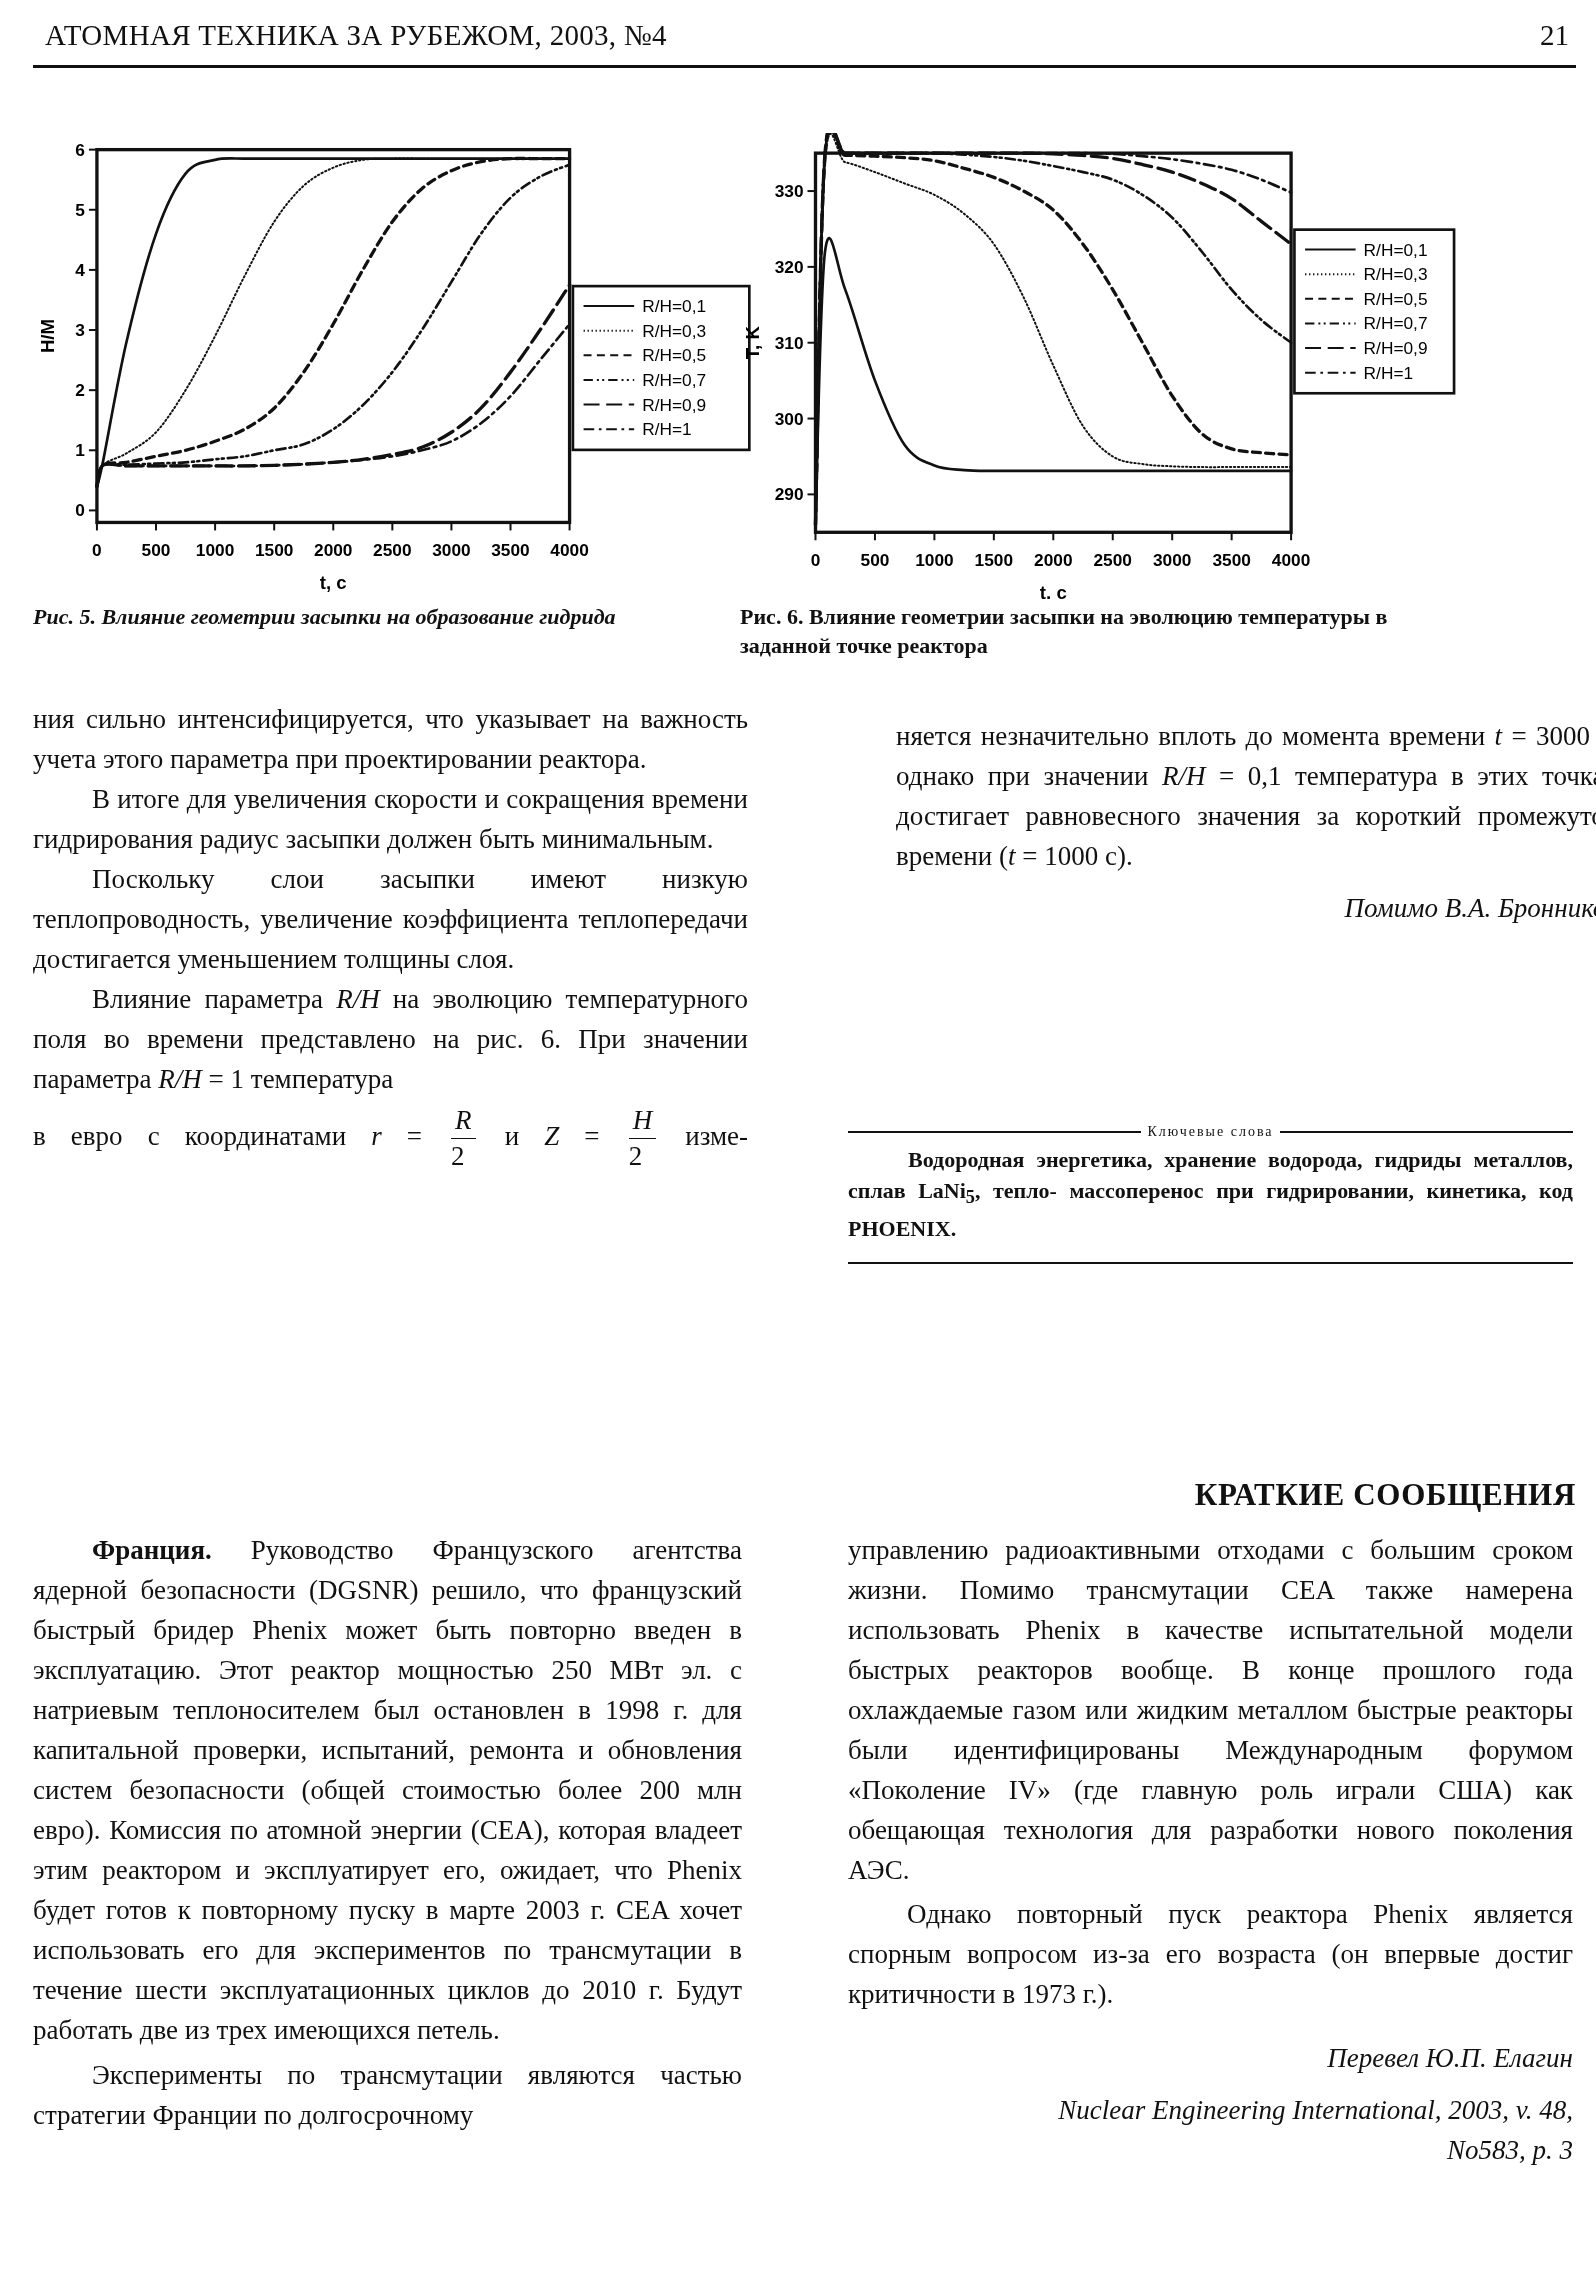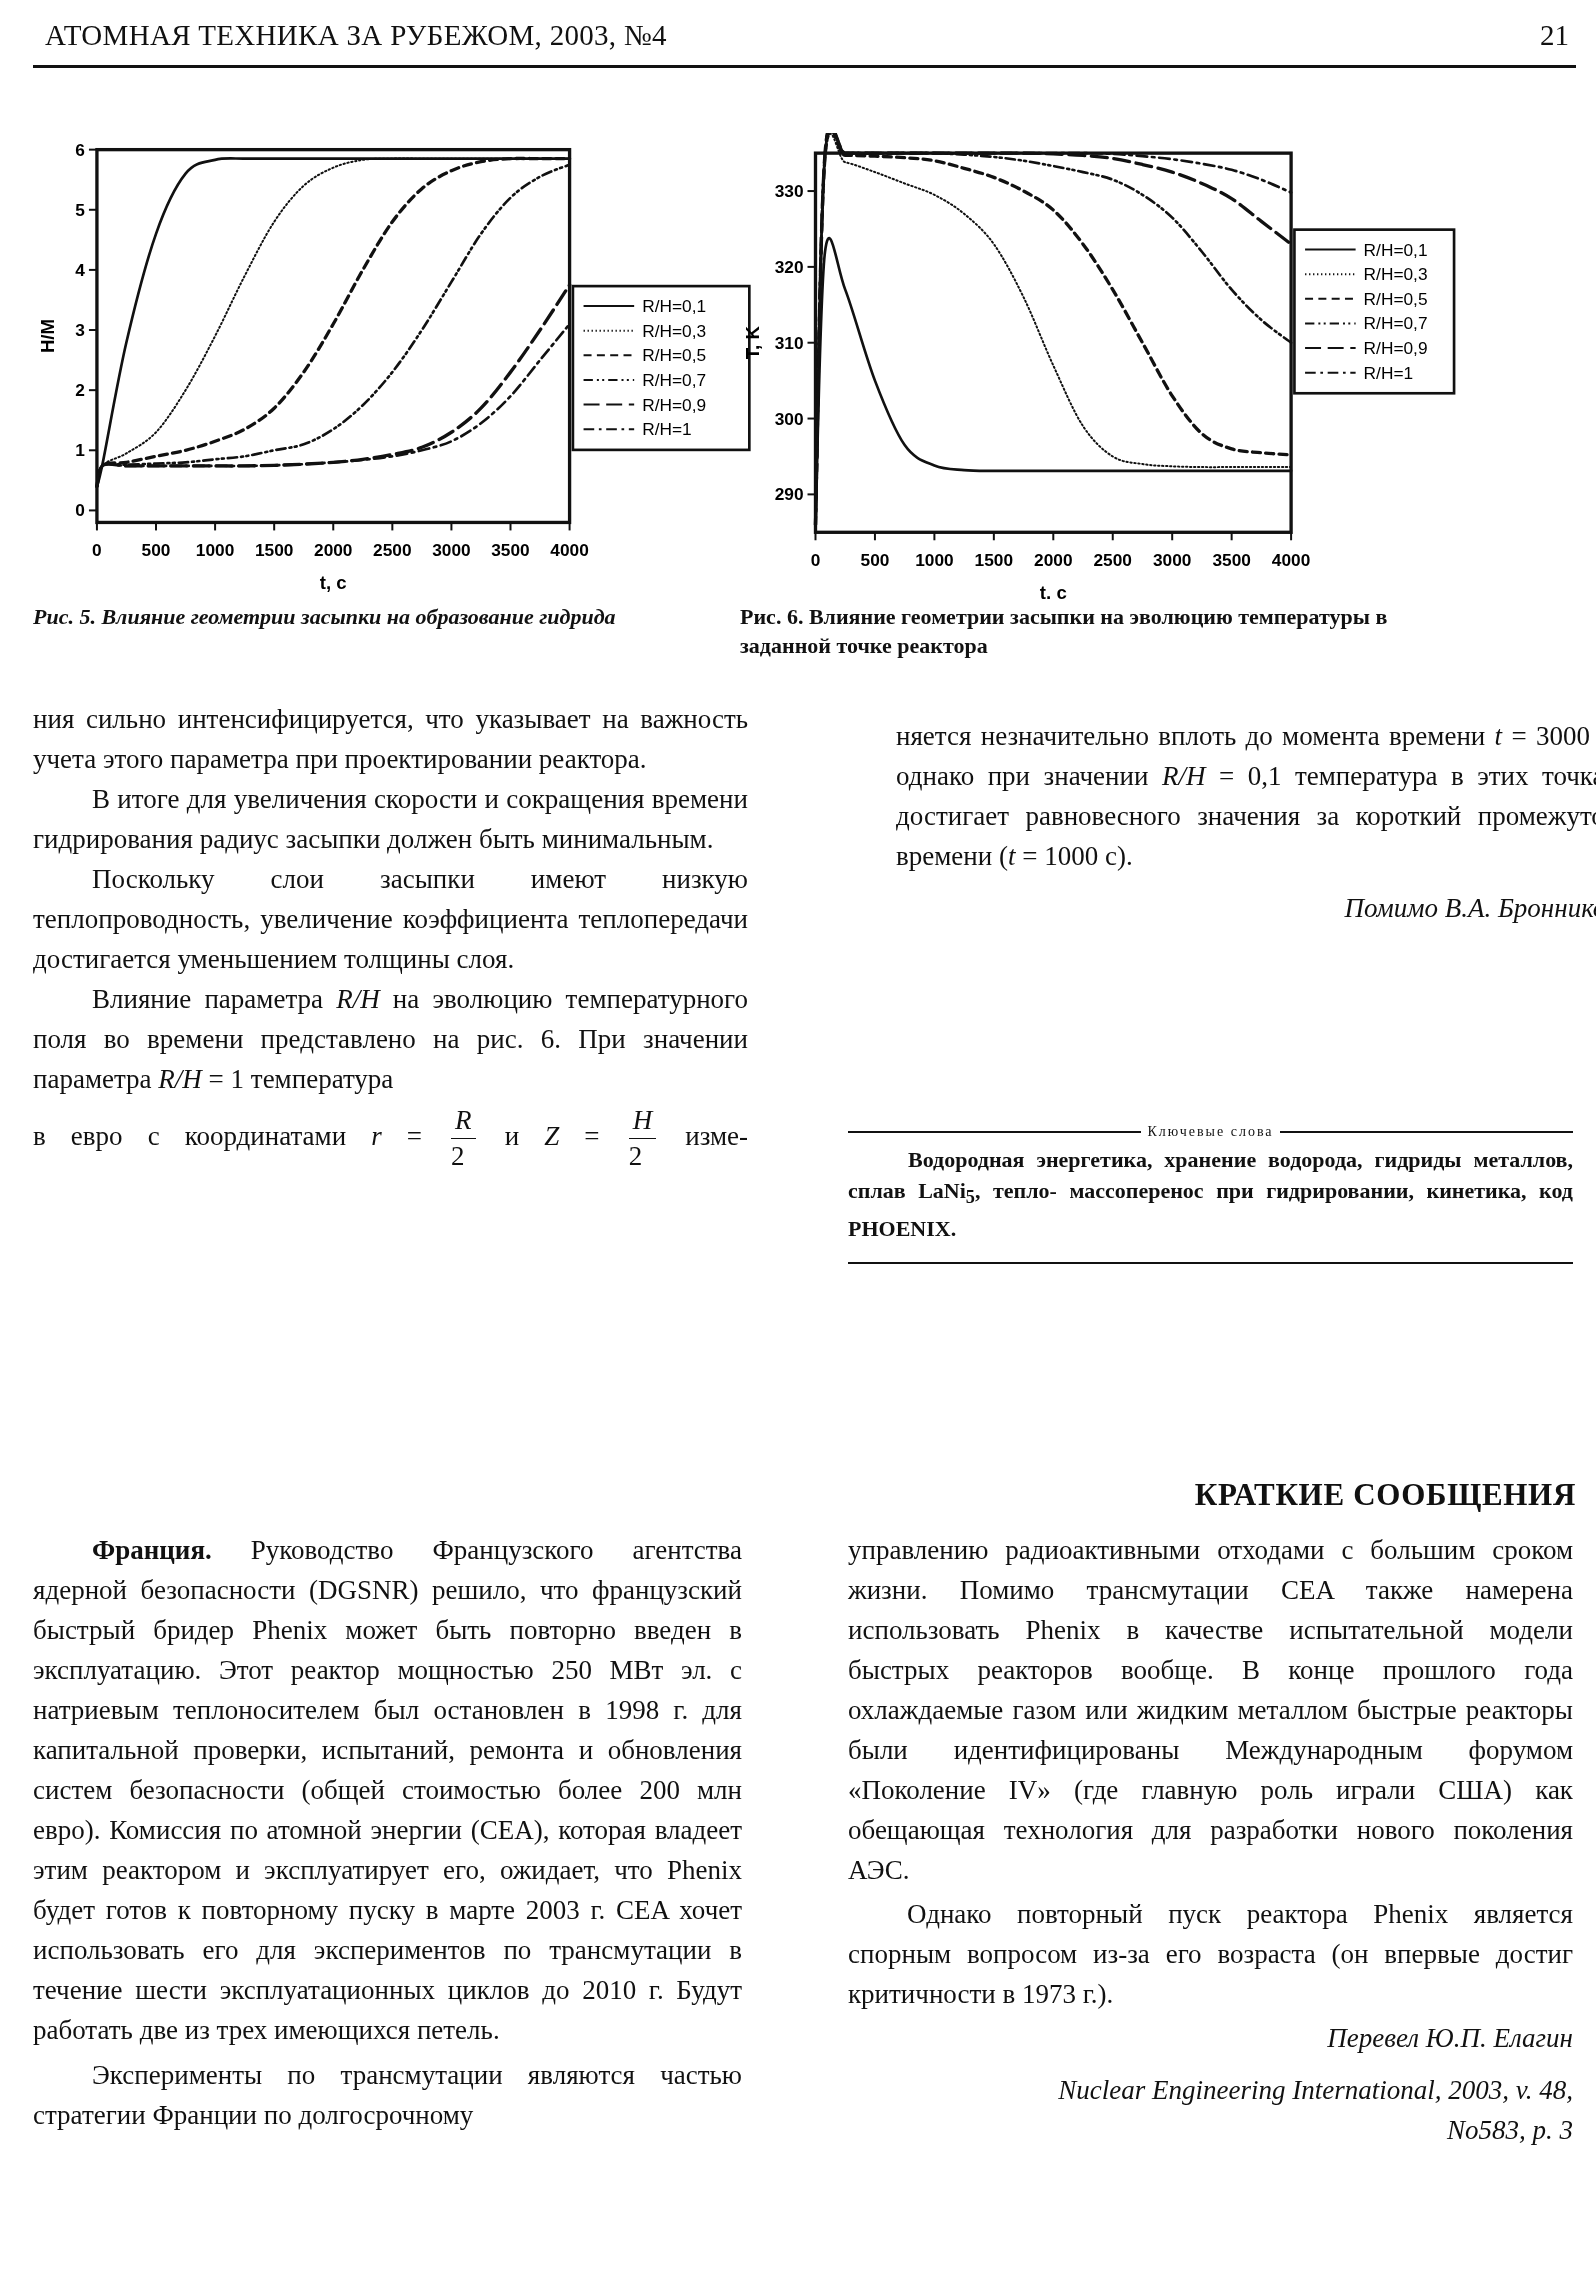--- a/index.html
+++ b/index.html
@@ -171,17 +171,17 @@
 <div class="abs section-title" style="right:21px; top:1477px;">КРАТКИЕ СООБЩЕНИЯ</div>
 
 <div class="abs col" style="left:33px; top:1530px; width:709px;">
   <p class="indent"><b>Франция.</b><span> Руководство Французского агентства ядерной безопасности (DGSNR) решило, что французский быстрый бридер Phenix может быть повторно введен в эксплуатацию. Этот реактор мощностью 250 МВт эл. с натриевым теплоносителем был остановлен в 1998 г. для капитальной проверки, испытаний, ремонта и обновления систем безопасности (общей стоимостью более 200 млн евро). Комиссия по атомной энергии (CEA), которая владеет этим реактором и эксплуатирует его, ожидает, что Phenix будет готов к повторному пуску в марте 2003 г. CEA хочет использовать его для экспериментов по трансмутации в течение шести эксплуатационных циклов до 2010 г. Будут работать две из трех имеющихся петель.</span></p>
   <p class="indent" style="margin-top:5.3px;">Эксперименты по трансмутации являются частью стратегии Франции по долгосрочному</p>
 </div>
 
 <div class="abs col" style="left:848px; top:1530px; width:725px;">
   <p>управлению радиоактивными отходами с большим сроком жизни. Помимо трансмутации CEA также намерена использовать Phenix в качестве испытательной модели быстрых реакторов вообще. В конце прошлого года охлаждаемые газом или жидким металлом быстрые реакторы были идентифицированы Международным форумом «Поколение IV» (где главную роль играли США) как обещающая технология для разработки нового поколения АЭС.</p>
   <p class="indent" style="margin-top:4px;">Однако повторный пуск реактора Phenix является спорным вопросом из-за его возраста (он впервые достиг критичности в 1973 г.).</p>
-  <div class="sig" style="margin-top:4px;font-style:italic;">Перевел Ю.П. Елагин</div>
+  <div class="sig" style="margin-top:24px;font-style:italic;">Перевел Ю.П. Елагин</div>
   <div class="sig" style="margin-top:12px;">Nuclear Engineering International, 2003, v. 48,</div>
   <div class="sig">No583, p. 3</div>
 </div>
 
 
 </body></html>

